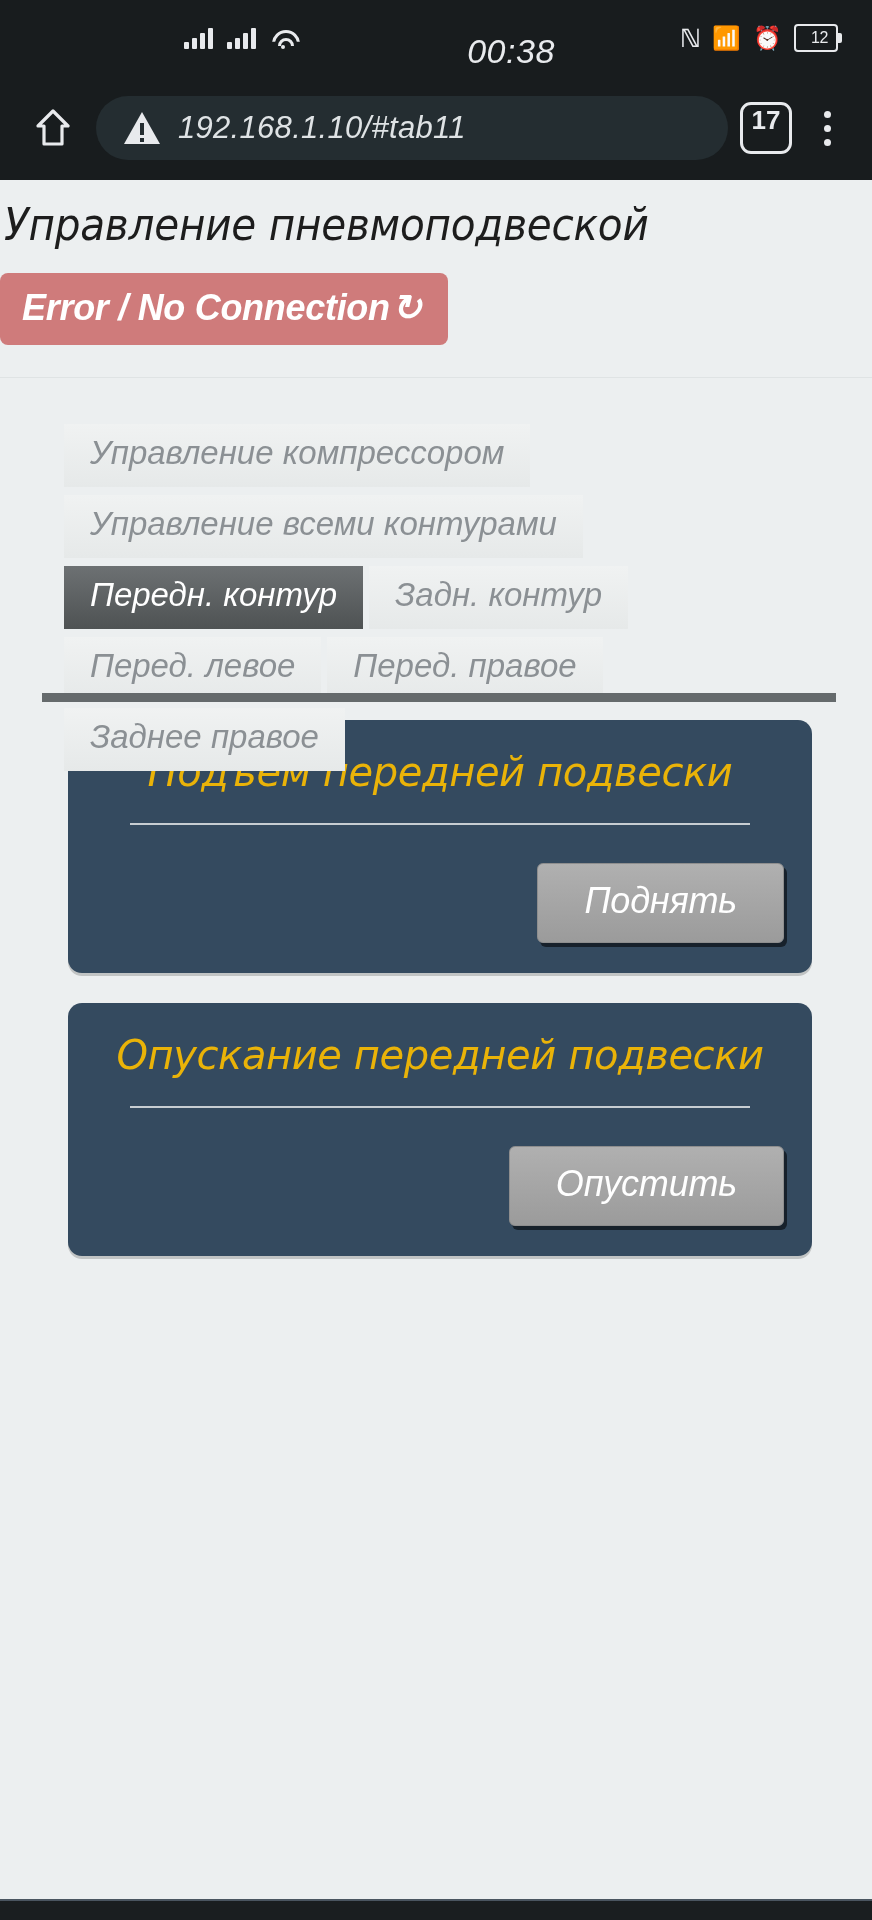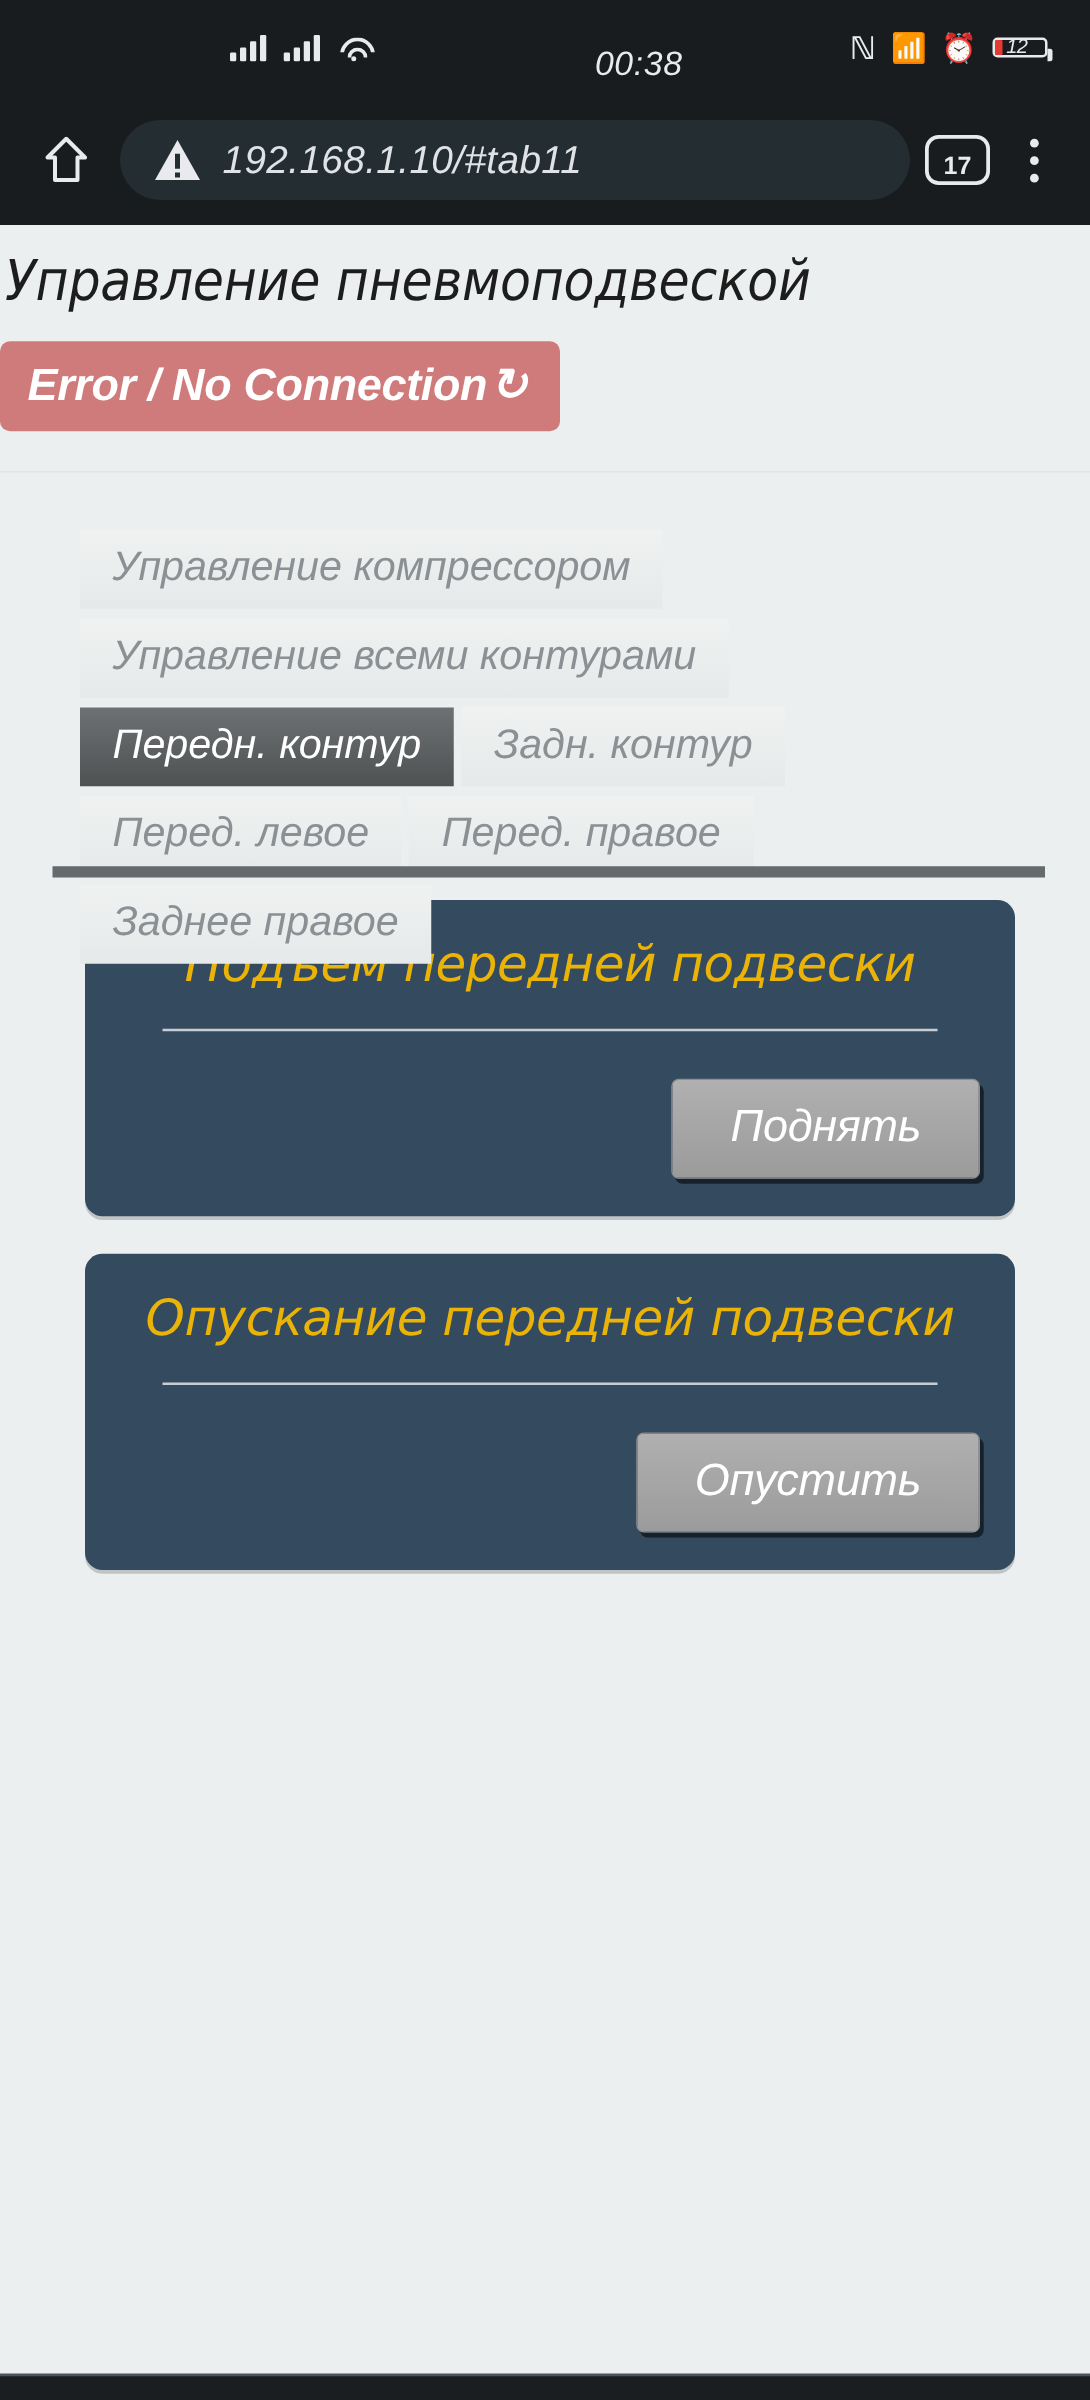--- a/index.html
+++ b/index.html
@@ -10,21 +10,21 @@
     overflow:hidden;
   }
 
   
   .status-bar{
     height:76px; background:#181c1e; color:#e8eaed;
     display:flex; align-items:center; justify-content:space-between;
     padding:0 34px;
   }
   .sb-left{ display:flex; align-items:flex-end; gap:14px; flex:1; padding-left:150px; }
-  .sb-center{ flex:0 0 auto; font-size:27px; font-style:italic; letter-spacing:.5px;margin-top:27px; }
+  .sb-center{ flex:0 0 auto; font-size:34px; font-style:italic; letter-spacing:.5px;margin-top:27px; }
   .sb-right{ display:flex; align-items:center; gap:12px; flex:1; justify-content:flex-end; }
 
   .sig{ display:flex; align-items:flex-end; gap:3px; height:22px; }
   .sig i{ display:block; width:5px; background:#e8eaed; border-radius:1px; }
   .sig i:nth-child(1){height:7px;} .sig i:nth-child(2){height:11px;}
   .sig i:nth-child(3){height:16px;} .sig i:nth-child(4){height:21px;}
 
   .wifi{ position:relative; width:26px; height:22px; }
   .wifi::before{
     content:""; position:absolute; left:2px; top:3px; width:22px; height:22px;
@@ -36,21 +36,21 @@
     border:3.5px solid #e8eaed; border-radius:50%;
     clip-path:polygon(0 0,100% 0,100% 50%,0 50%);
   }
   .wifi b{ position:absolute; left:11px; top:18px; width:4px; height:4px;
     background:#e8eaed; border-radius:50%; }
 
   .ic{ font-size:23px; line-height:1; color:#e8eaed; }
   .nfc{ font-size:25px; font-weight:bold; font-family:"DejaVu Sans", sans-serif;}
   .batt{
     width:44px; height:16px; border:2.5px solid #e8eaed; border-radius:4px;
-    position:relative; display:flex; align-items:center; padding:0;font-style:italic;
+    position:relative; display:flex; align-items:center; padding:12px;
   }
   .batt::after{ content:""; position:absolute; right:-6px; top:7px; width:4px;
     height:10px; background:#e8eaed; border-radius:0 2px 2px 0; }
   .batt .fill{ width:6px; height:100%; background:#e53935; border-radius:1px; }
   .batt .pct{ font-size:16px; margin-left:3px; color:#e8eaed; letter-spacing:-.5px; }
 
   
   .browser-bar{
     height:104px; background:#181c1e;
     display:flex; align-items:center; padding:0 22px; gap:12px;
@@ -62,23 +62,23 @@
   .url-pill{
     flex:1; height:64px; background:#242d31; border-radius:38px;
     display:flex; align-items:center; gap:16px; padding:0 26px;
   }
   .warn-tri svg{ display:block; }
   .url-text{
     color:#dfe3e5; font-size:31px; font-style:italic;
     letter-spacing:.3px; white-space:nowrap; overflow:hidden;
   }
   .tabs-btn{
-    width:52px; height:40px; border:3px solid #e8eaed; border-radius:11px;
-    display:flex; align-items:flex-end; justify-content:center;
-    color:#e8eaed; font-size:20px; font-weight:600;
+    width:52px; height:52px; border:3px solid #e8eaed; border-radius:11px;
+    display:flex; align-items:flex-start; justify-content:center;
+    color:#e8eaed; font-size:26px; font-weight:600;
   }
   .menu-btn{ width:46px; height:56px; display:flex; flex-direction:column;
     align-items:center; justify-content:center; gap:7px; }
   .menu-btn i{ width:7px; height:7px; background:#e8eaed; border-radius:50%; display:block; }
 
   
   .page{ background:#eceff0; height:1835px; position:relative; }
 
   .page-title{
     font-size:45px; font-style:italic; color:#1d1d1d;

